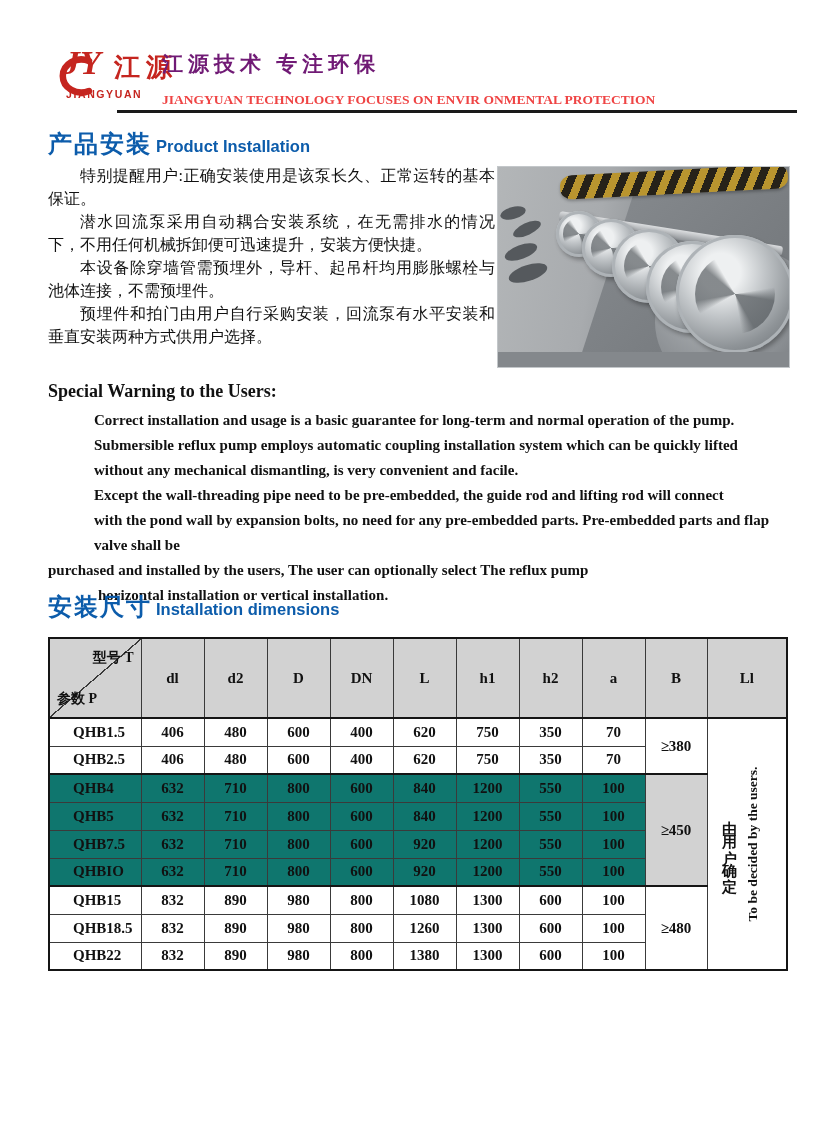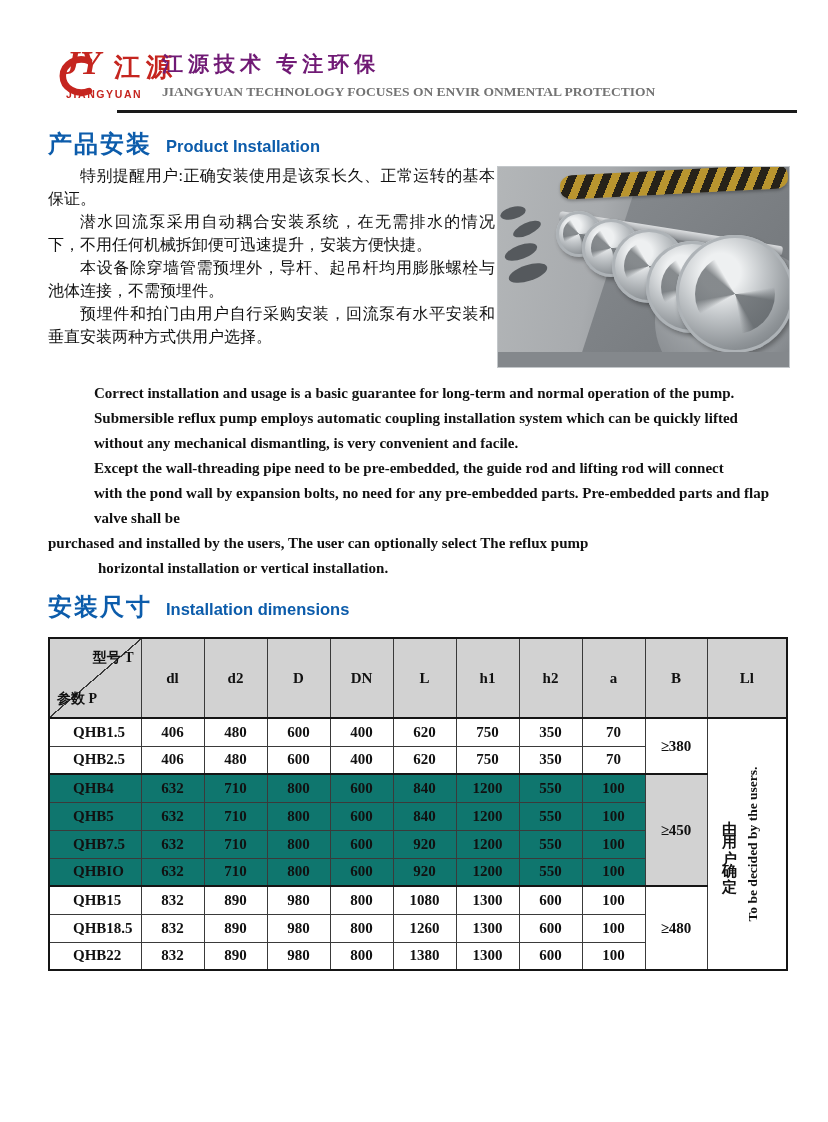--- a/index.html
+++ b/index.html
@@ -7,27 +7,27 @@
   .page { position:relative; width:828px; height:1122px; margin:0 auto; background:#ffffff; overflow:hidden; }
 
   
   .logo { position:absolute; left:48px; top:48px; width:130px; height:60px; color:#c5251f; }
   .logo-swoosh { position:absolute; left:0; top:4px; }
   .logo-jy { position:absolute; left:15px; top:-4px; font:italic 700 34px "Liberation Serif", serif; }
   .logo-cn { position:absolute; left:66px; top:2px; font:700 26px "Liberation Serif", serif; letter-spacing:6px; white-space:nowrap; }
   .logo-sub { position:absolute; left:18px; top:40px; font:700 10.5px "Liberation Sans", sans-serif; letter-spacing:1.6px; }
   .taglines { position:absolute; left:162px; top:50px; }
   .tag-cn { font:700 21px "Liberation Serif", serif; letter-spacing:5px; color:#701a75; white-space:nowrap; }
-  .tag-en { margin-top:6px; font:700 13.5px "Liberation Serif", serif; color:#737373; white-space:nowrap; }
+  .tag-en { margin-top:14px; font:700 13.5px "Liberation Serif", serif; color:#ef4444; white-space:nowrap; }
   .header-rule { position:absolute; left:117px; top:110px; width:680px; height:2.5px; background:#1a1a1a; }
 
   
   .sec-title { position:absolute; left:48px; white-space:nowrap; }
   .sec-title .cn { font:700 24px "Liberation Sans", sans-serif; color:#0c5cab; letter-spacing:2px; }
-  .sec-title .en { font:700 16.5px "Liberation Sans", sans-serif; color:#0c5cab; margin-left:10px; }
+  .sec-title .en { font:700 16.5px "Liberation Sans", sans-serif; color:#0c5cab; }
   #sec1 { top:128px; }
   #sec2 { top:591px; }
 
   
   .install-text { position:absolute; left:48px; top:164px; width:447px;
     font:400 16px "Liberation Serif", serif; color:#111; text-align:justify; }
   .install-text p { text-indent:2em; line-height:23px; margin:0; }
 
   
   .photo { position:absolute; left:497px; top:166px; width:293px; height:202px; overflow:hidden;
@@ -138,20 +138,21 @@
     <div class="ph-bar"></div>
     <div class="imp imp1"></div>
     <div class="imp imp2"></div>
     <div class="imp imp3"></div>
     <div class="imp imp4"></div>
     <div class="imp imp5"></div>
     <div class="ph-front"></div>
   </div>
 
   <div class="warning">
+    <div class="warning-title">Special Warning to the Users:</div>
     <div class="warning-lines">
       <div>Correct installation and usage is a basic guarantee for long-term and normal operation of the pump.</div>
       <div>Submersible reflux pump employs automatic coupling installation system which can be quickly lifted</div>
       <div>without any mechanical dismantling, is very convenient and facile.</div>
       <div>Except the wall-threading pipe need to be pre-embedded, the guide rod and lifting rod will connect</div>
       <div>with the pond wall by expansion bolts, no need for any pre-embedded parts. Pre-embedded parts and flap valve shall be</div>
       <div>purchased and installed by the users, The user can optionally select The reflux pump</div>
       <div>horizontal installation or vertical installation.</div>
     </div>
   </div>

